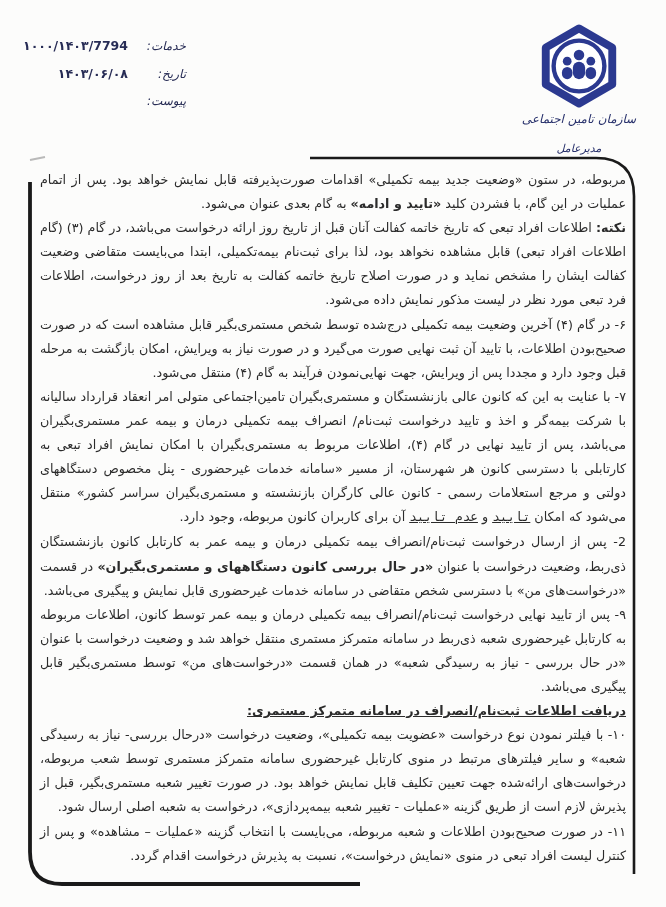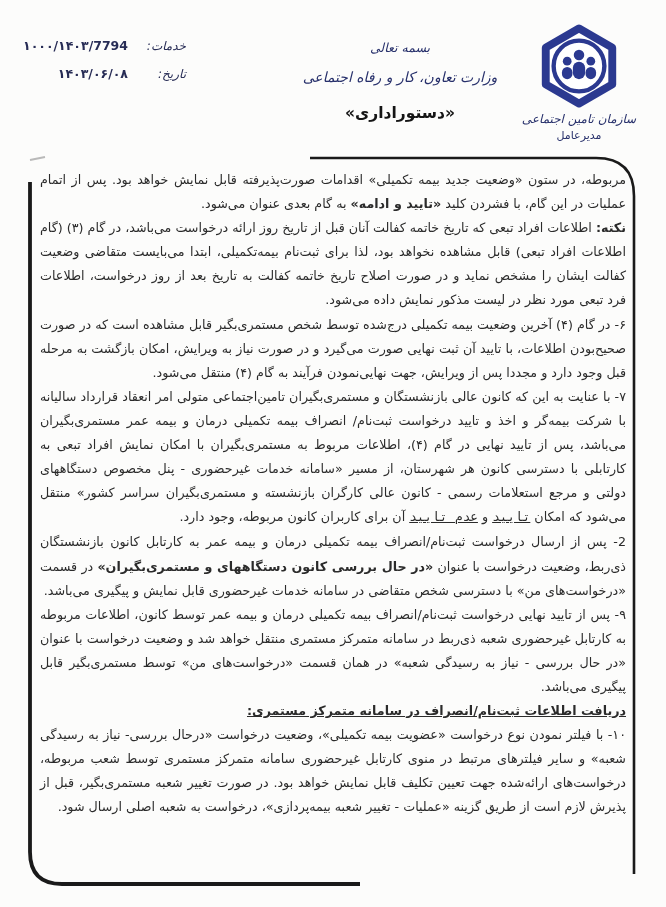--- a/index.html
+++ b/index.html
@@ -5,21 +5,21 @@
   html,body{margin:0;padding:0;background:#e8e8e8;}
   .page{
     position:relative;width:666px;height:907px;margin:0 auto;
     background:#fcfcfb;overflow:hidden;
     font-family:"DejaVu Sans",sans-serif;
   }
   
   .org-block{position:absolute;top:24px;right:21px;width:132px;text-align:center;color:#27306b;}
   .org-logo{display:block;margin:0 auto;}
   .org-name{font-size:12px;font-style:italic;margin-top:4px;white-space:nowrap;}
-  .org-role{font-size:11px;margin-top:3px;}
+  .org-role{font-size:11px;font-style:italic;margin-top:16px;}
   .center-block{position:absolute;top:40px;left:268px;width:264px;text-align:center;color:#27306b;}
   .bismillah{font-size:12.5px;font-style:italic;}
   .ministry{font-size:14px;font-style:italic;margin-top:14px;white-space:nowrap;}
   .doctype{font-size:15.5px;font-weight:bold;color:#151515;margin-top:19px;letter-spacing:.5px;}
   .meta-block{position:absolute;top:38px;left:6px;width:180px;direction:rtl;color:#272c55;}
   .meta-row{display:flex;align-items:baseline;gap:12px;margin-bottom:13px;}
   .meta-label{font-style:italic;font-size:12px;min-width:46px;}
   .meta-value{font-size:12.5px;font-weight:bold;letter-spacing:1.5px;direction:ltr;}
   
   .frame-svg{position:absolute;left:0;top:0;pointer-events:none;}
@@ -47,34 +47,33 @@
       <rect x="43" y="43" width="14" height="20" rx="7" fill="#2b3990"></rect>
       <circle cx="36.5" cy="42.5" r="5" fill="#2b3990"></circle>
       <rect x="30.5" y="49" width="12" height="14" rx="6" fill="#2b3990"></rect>
       <circle cx="63.5" cy="42.5" r="5" fill="#2b3990"></circle>
       <rect x="57.5" y="49" width="12" height="14" rx="6" fill="#2b3990"></rect>
     </svg>
     <div class="org-name">سازمان تامین اجتماعی</div>
     <div class="org-role">مدیرعامل</div>
   </div>
 
-  <div class="center-block">
-    <div class="bismillah">بسمه تعالی</div>
-    <div class="ministry">وزارت تعاون، کار و رفاه اجتماعی</div>
-    <div class="doctype">«دستوراداری»</div>
-  </div>
 
   <div class="meta-block">
     <div class="meta-row">
       <span class="meta-label">خدمات:</span>
       <bdi class="meta-value">۱۰۰۰/۱۴۰۳/7794</bdi>
     </div>
     <div class="meta-row">
       <span class="meta-label">تاریخ:</span>
       <bdi class="meta-value">۱۴۰۳/۰۶/۰۸</bdi>
+    </div>
+    <div class="meta-row">
+      <span class="meta-label">پیوست:</span>
+      <bdi class="meta-value"></bdi>
     </div>
   </div>
 
   <svg class="frame-svg" width="666" height="907" viewBox="0 0 666 907">
     <path d="M 310 158 L 596 158 Q 634 158 634 196 L 634 874" fill="none" stroke="#1a1a1a" stroke-width="2.6"></path>
     <path d="M 30 182 L 30 852 Q 30 884 62 884 L 360 884" fill="none" stroke="#1a1a1a" stroke-width="3.8"></path>
     <path d="M 30 160 L 45 157" fill="none" stroke="#b9b9b9" stroke-width="2"></path>
   </svg>
 
   <div class="body-text">
@@ -88,15 +87,16 @@
     <p><span>۷- با عنایت به این که کانون عالی بازنشستگان و مستمری‌بگیران تامین‌اجتماعی متولی امر انعقاد قرارداد سالیانه با شرکت بیمه‌گر و اخذ و تایید درخواست ثبت‌نام/ انصراف بیمه تکمیلی درمان و بیمه عمر مستمری‌بگیران می‌باشد، پس از تایید نهایی در گام (۴)، اطلاعات مربوط به مستمری‌بگیران با امکان نمایش افراد تبعی به کارتابلی با دسترسی کانون هر شهرستان، از مسیر «سامانه خدمات غیرحضوری - پنل مخصوص دستگاههای دولتی و مرجع استعلامات رسمی - کانون عالی کارگران بازنشسته و مستمری‌بگیران سراسر کشور» منتقل می‌شود که امکان </span><span class="seg-underline">تایید</span><span> و </span><span class="seg-underline">عدم تایید</span><span> آن برای کاربران کانون مربوطه، وجود دارد.</span></p>
 
     <p><span>2- پس از ارسال درخواست ثبت‌نام/انصراف بیمه تکمیلی درمان و بیمه عمر به کارتابل کانون بازنشستگان ذی‌ربط، وضعیت درخواست با عنوان </span><span class="seg-bold">«در حال بررسی کانون دستگاههای و مستمری‌بگیران»</span><span> در قسمت «درخواست‌های من» با دسترسی شخص متقاضی در سامانه خدمات غیرحضوری قابل نمایش و پیگیری می‌باشد.</span></p>
 
     <p><span>۹- پس از تایید نهایی درخواست ثبت‌نام/انصراف بیمه تکمیلی درمان و بیمه عمر توسط کانون، اطلاعات مربوطه به کارتابل غیرحضوری شعبه ذی‌ربط در سامانه متمرکز مستمری منتقل خواهد شد و وضعیت درخواست با عنوان «در حال بررسی - نیاز به رسیدگی شعبه» در همان قسمت «درخواست‌های من» توسط مستمری‌بگیر قابل پیگیری می‌باشد.</span></p>
 
     <p><span class="section-head">دریافت اطلاعات ثبت‌نام/انصراف در سامانه متمرکز مستمری:</span></p>
 
     <p><span>۱۰- با فیلتر نمودن نوع درخواست «عضویت بیمه تکمیلی»، وضعیت درخواست «درحال بررسی- نیاز به رسیدگی شعبه» و سایر فیلترهای مرتبط در منوی کارتابل غیرحضوری سامانه متمرکز مستمری توسط شعب مربوطه، درخواست‌های ارائه‌شده جهت تعیین تکلیف قابل نمایش خواهد بود. در صورت تغییر شعبه مستمری‌بگیر، قبل از پذیرش لازم است از طریق گزینه «عملیات - تغییر شعبه بیمه‌پردازی»، درخواست به شعبه اصلی ارسال شود.</span></p>
 
+    <p><span>۱۱- در صورت صحیح‌بودن اطلاعات و شعبه مربوطه، می‌بایست با انتخاب گزینه «عملیات – مشاهده» و پس از کنترل لیست افراد تبعی در منوی «نمایش درخواست»، نسبت به پذیرش درخواست اقدام گردد.</span></p>
 
   </div>
 </div>
 
 </body></html>

